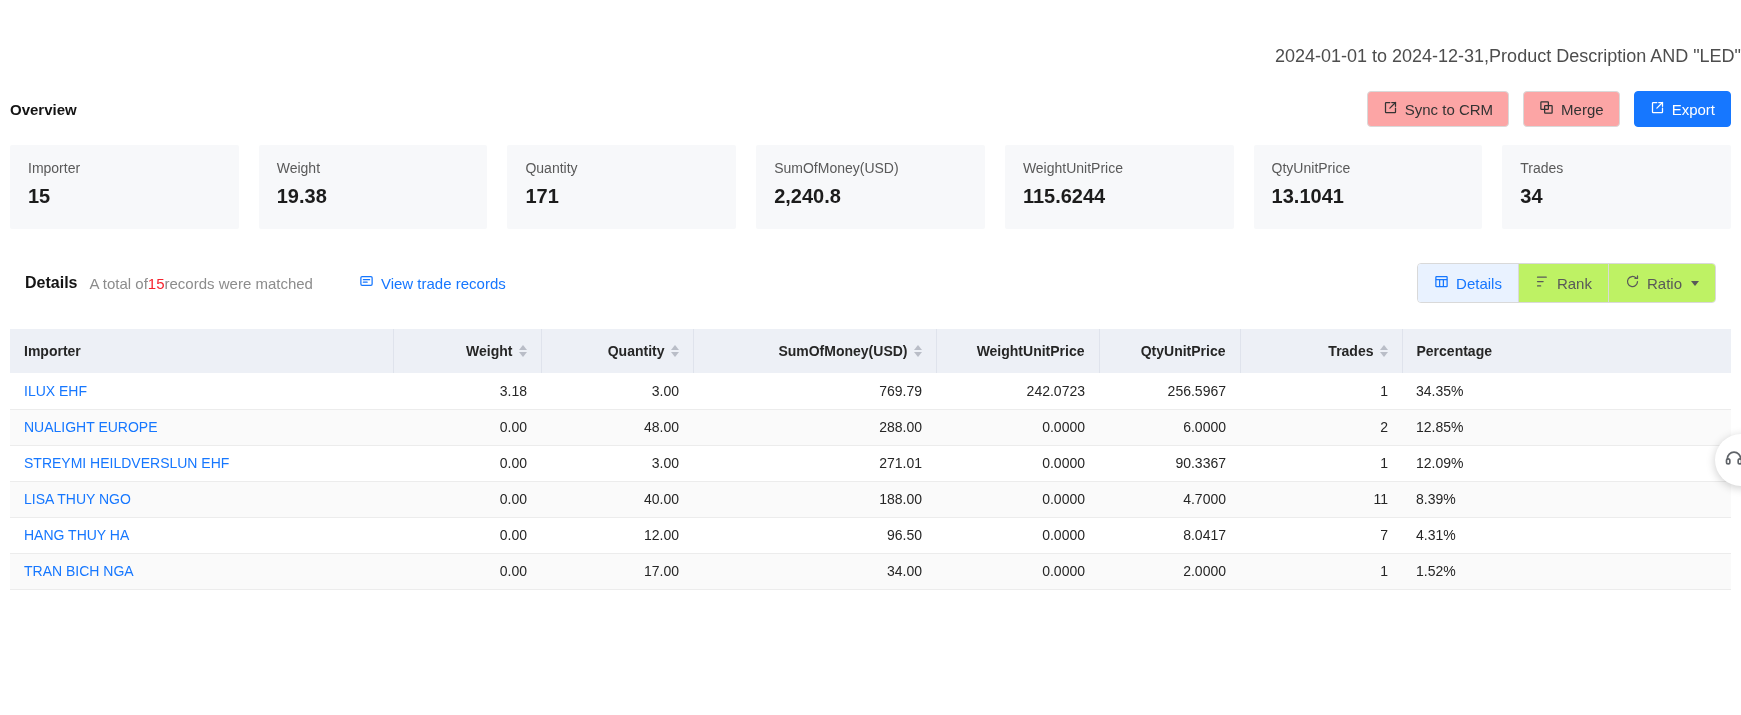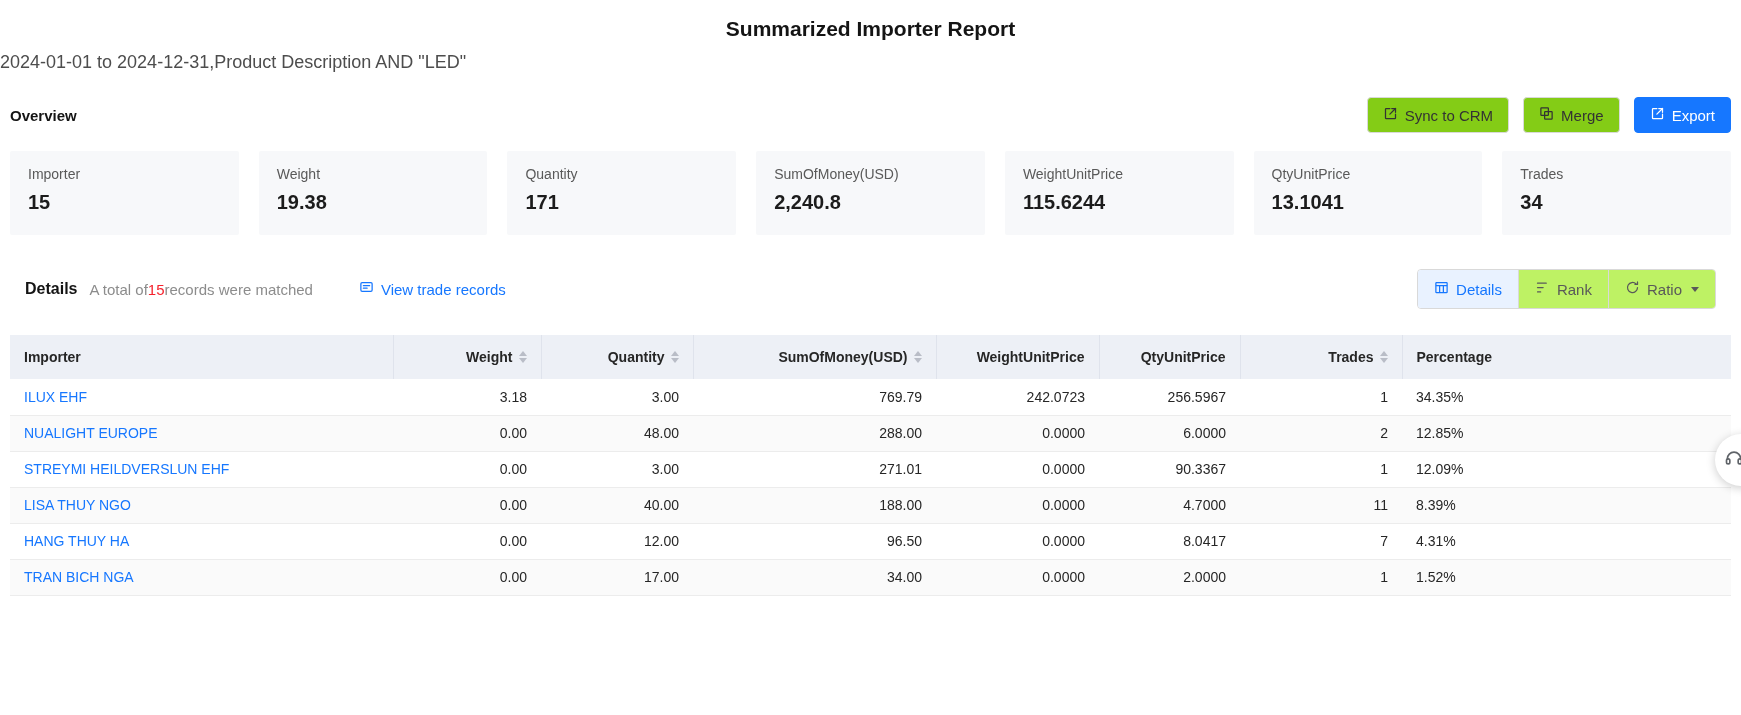--- a/index.html
+++ b/index.html
@@ -10,30 +10,30 @@
     font-family: "Liberation Sans", sans-serif;
     color: #262626;
     overflow: hidden;
     position: relative;
   }
   .page { position: relative; width: 1741px; height: 715px; overflow: hidden; }
 
   
   header { padding-top: 16px; }
   .page-title { margin: 0; text-align: center; font-size: 21px; line-height: 26px; font-weight: 700; color: #141414; }
-  .subtitle { margin-top: 10px; text-align: left; font-size: 18px; color: #4d4d4d; }
+  .subtitle { margin-top: 30px; text-align: right; font-size: 18px; color: #4d4d4d; }
 
   
   .toolbar-row { display: flex; align-items: center; justify-content: space-between; padding: 0 10px; margin-top: 24px; }
   .section-title { font-size: 15px; font-weight: 700; color: #141414; }
   .actions { display: flex; gap: 14px; }
   .btn {
     display: inline-flex; align-items: center; gap: 7px;
     height: 36px; padding: 0 15px;
-    background: #84cc16; border: 1px solid #d9d9d9; border-radius: 4px;
+    background: #fca5a5; border: 1px solid #d9d9d9; border-radius: 4px;
     font-size: 15px; color: #333; cursor: pointer; font-family: inherit;
   }
   .btn svg { flex: 0 0 auto; }
   .btn-primary { background: #1677ff; border-color: #1677ff; color: #fff; }
 
   
   .cards { display: flex; gap: 20px; padding: 0 10px; margin-top: 18px; }
   .card { flex: 1; background: #f7f8fa; border-radius: 2px; padding: 15px 18px; height: 84px; }
   .card-label { font-size: 14px; color: #595959; }
   .card-value { margin-top: 9px; font-size: 20px; font-weight: 700; color: #1c1c1c; }
@@ -83,21 +83,20 @@
     background: #fff; box-shadow: 0 2px 10px rgba(0,0,0,0.2);
     display: flex; align-items: center; padding-left: 9px;
   }
 </style>
 </head>
 <body>
 
 <div class="page">
 
   <header>
-    <h1 class="page-title">Summarized Importer Report</h1>
     <div class="subtitle">2024-01-01 to 2024-12-31,Product Description AND "LED"</div>
   </header>
 
   <div class="toolbar-row">
     <div class="section-title">Overview</div>
     <div class="actions">
       <button class="btn">
         <span>
           <svg width="15" height="15" viewBox="0 0 24 24" fill="none" stroke="currentColor" stroke-width="2" stroke-linecap="round" stroke-linejoin="round">
               <path d="M20 13v6a1 1 0 0 1-1 1H5a1 1 0 0 1-1-1V5a1 1 0 0 1 1-1h6"></path>

